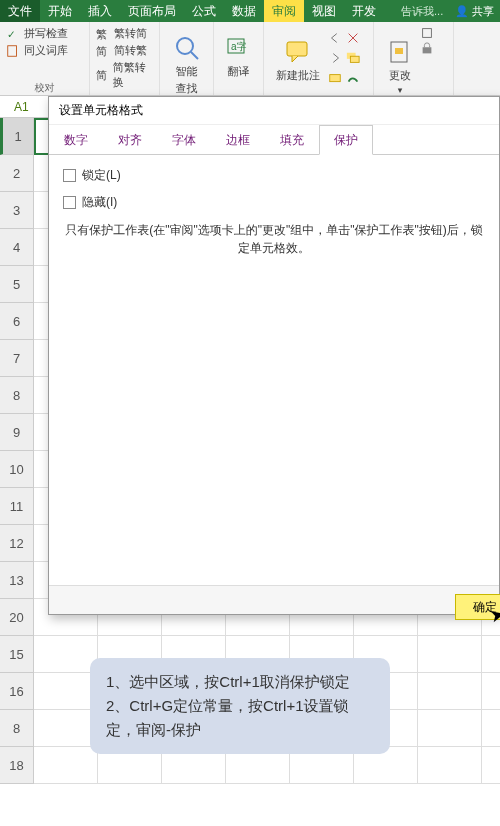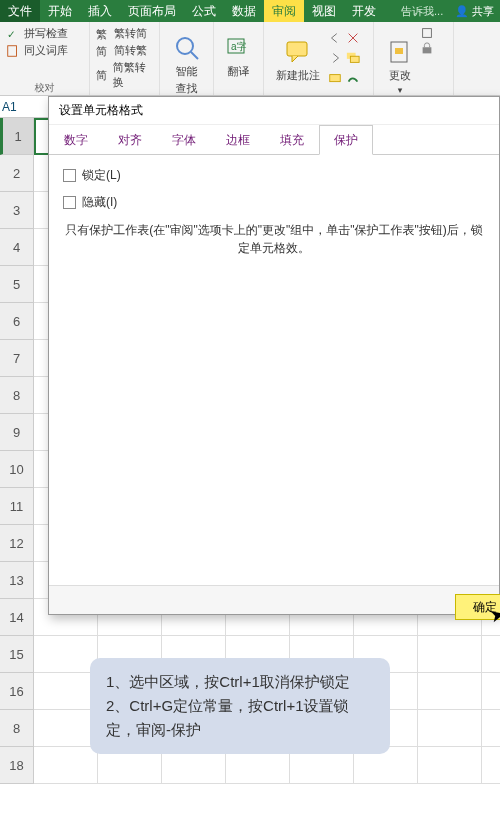--- a/index.html
+++ b/index.html
@@ -25,21 +25,21 @@
   .big-btn { display: flex; flex-direction: column; align-items: center; justify-content: flex-start; padding: 2px 6px; gap: 2px; }
   .big-icon { width: 28px; height: 28px; margin-top: 10px; }
   .rg-smart { width: 54px; }
   .rg-translate { width: 50px; }
   .rg-comment { width: 110px; display: flex; flex-direction: row; }
   .rg-comment .sub { display: flex; flex-direction: column; justify-content: space-around; padding: 2px; }
   .rg-change { width: 80px; display: flex; flex-direction: row; }
 
   
   .name-row { display: flex; align-items: center; height: 22px; background: #fff; border-bottom: 1px solid #ccc; }
-  .name-box { width: 50px; border-right: 1px solid #ec4899; font-size: 12px; padding-left: 2px; color: #0c4a6e; background: #fff; }
+  .name-box { width: 50px; border-right: 1px solid #ec4899; font-size: 12px; padding-left: 14px; color: #4d7c0f; background: #fff; }
 
   
   .sheet { position: relative; background: #fff; height: 708px; } 
   .row-headers { position: absolute; left: 0; top: 0; width: 34px; }
   .row-header { height: 37px; border-bottom: 1px solid #ccc; border-right: 1px solid #ccc; background: #eee; color: #555; font-size: 13px; display: flex; align-items: center; justify-content: center; }
   .row-header.sel { background: #d8d8d8; border-left: 3px solid #2a7d3e; }
   .cells { position: absolute; left: 34px; top: 0; right: 0; }
   .cell-row { height: 37px; border-bottom: 1px solid #ddd; display: flex; }
   .cell { border-right: 1px solid #ddd; min-width: 64px; height: 100%; }
   .sel-outline { position: absolute; left: 34px; top: 0; width: 64px; height: 37px; border: 2px solid #2a7d3e; pointer-events: none; }
@@ -222,21 +222,21 @@
     <div class="row-header">4</div>
     <div class="row-header">5</div>
     <div class="row-header">6</div>
     <div class="row-header">7</div>
     <div class="row-header">8</div>
     <div class="row-header">9</div>
     <div class="row-header">10</div>
     <div class="row-header">11</div>
     <div class="row-header">12</div>
     <div class="row-header">13</div>
-    <div class="row-header">14</div>
+    <div class="row-header">20</div>
     <div class="row-header">15</div>
     <div class="row-header">16</div>
     <div class="row-header">8</div>
     <div class="row-header">18</div>
   </div>
   <div class="cells">
     <div class="cell-row">
         <div class="cell"></div>
         <div class="cell"></div>
         <div class="cell"></div>

